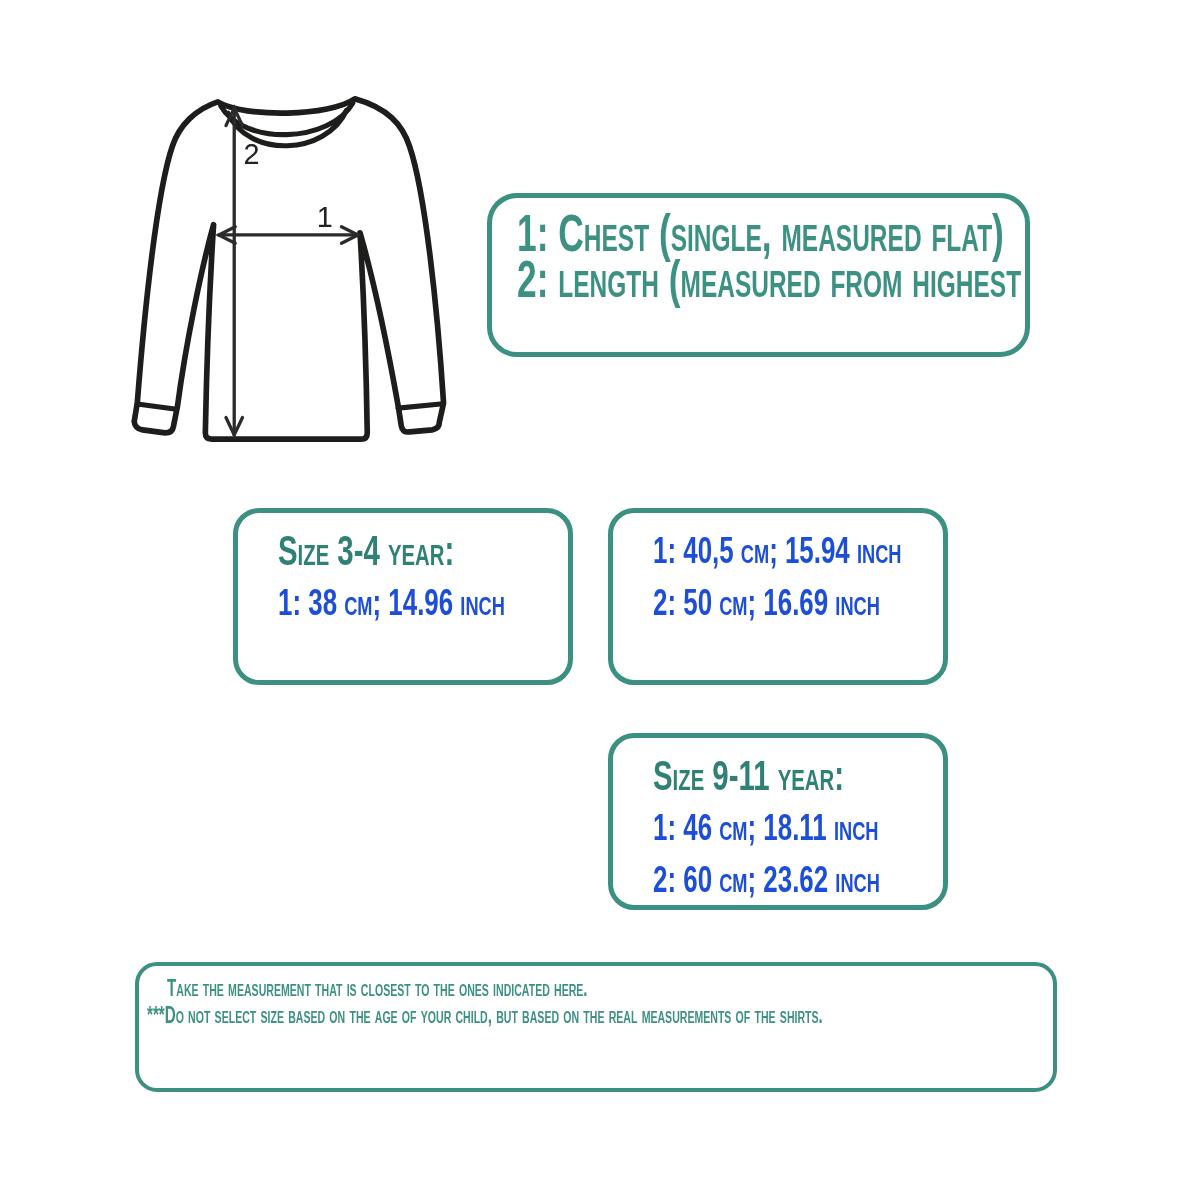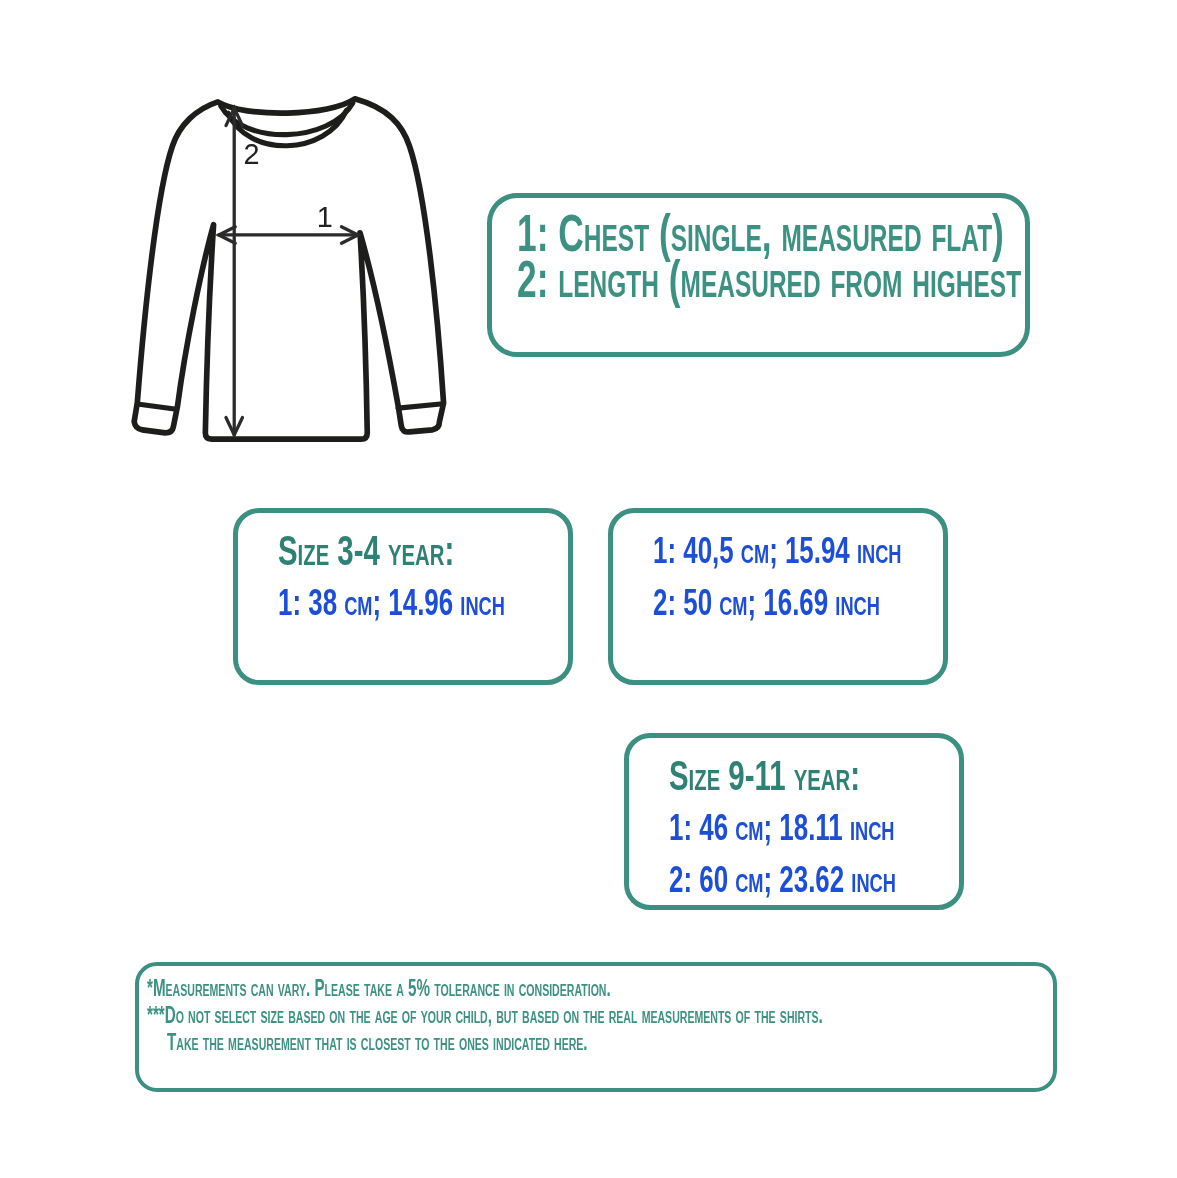--- a/index.html
+++ b/index.html
@@ -43,21 +43,21 @@
   .size-box {
     position: absolute;
     width: 340px; height: 177px;
     border: 5px solid #3B9082; border-radius: 26px;
     box-sizing: border-box;
     padding: 12px 0 0 40px;
   }
   #size-box-1 { left: 233px; top: 508px; }
   #size-box-2 { left: 608px; top: 508px; }
   #size-box-3 { left: 233px; top: 733px; }
-  #size-box-4 { left: 608px; top: 733px; margin-left: 16px; }
+  #size-box-4 { left: 608px; top: 733px; }
   .size-box .title { height: 52px; line-height: 52px; font-size: 42px; color: #2F8075; }
   .size-box .title .ln { transform: scaleX(0.70); }
   .size-box .val { height: 52px; line-height: 52px; font-size: 37px; color: #1d4ed8; text-align: center; }
   .size-box .val .ln { transform: scaleX(0.70); }
 
   
   #notes-box {
     position: absolute; left: 135px; top: 962px;
     width: 922px; height: 130px;
     border: 4px solid #3B9082; border-radius: 22px;
@@ -139,18 +139,17 @@
   </div>
 
 
   <div id="size-box-4" class="size-box hand">
     <div class="title"><span class="ln">Size 9-11 year:</span></div>
     <div class="val"><span class="ln">1: 46 cm; 18.11 inch</span></div>
     <div class="val"><span class="ln">2: 60 cm; 23.62 inch</span></div>
   </div>
 
   <div id="notes-box" class="hand">
-    <div class="nrow"><span class="ln">*Measurements can vary. Please take a 5% tolerance in consideration.</span></div>
+    <div class="nrow indent"><span class="ln">Take the measurement that is closest to the ones indicated here.</span></div>
     <div class="nrow"><span class="ln">***Do not select size based on the age of your child, but based on the real measurements of the shirts.</span></div>
-    <div class="nrow indent"><span class="ln">Take the measurement that is closest to the ones indicated here.</span></div>
   </div>
 
 </div>
 
 </body></html>

